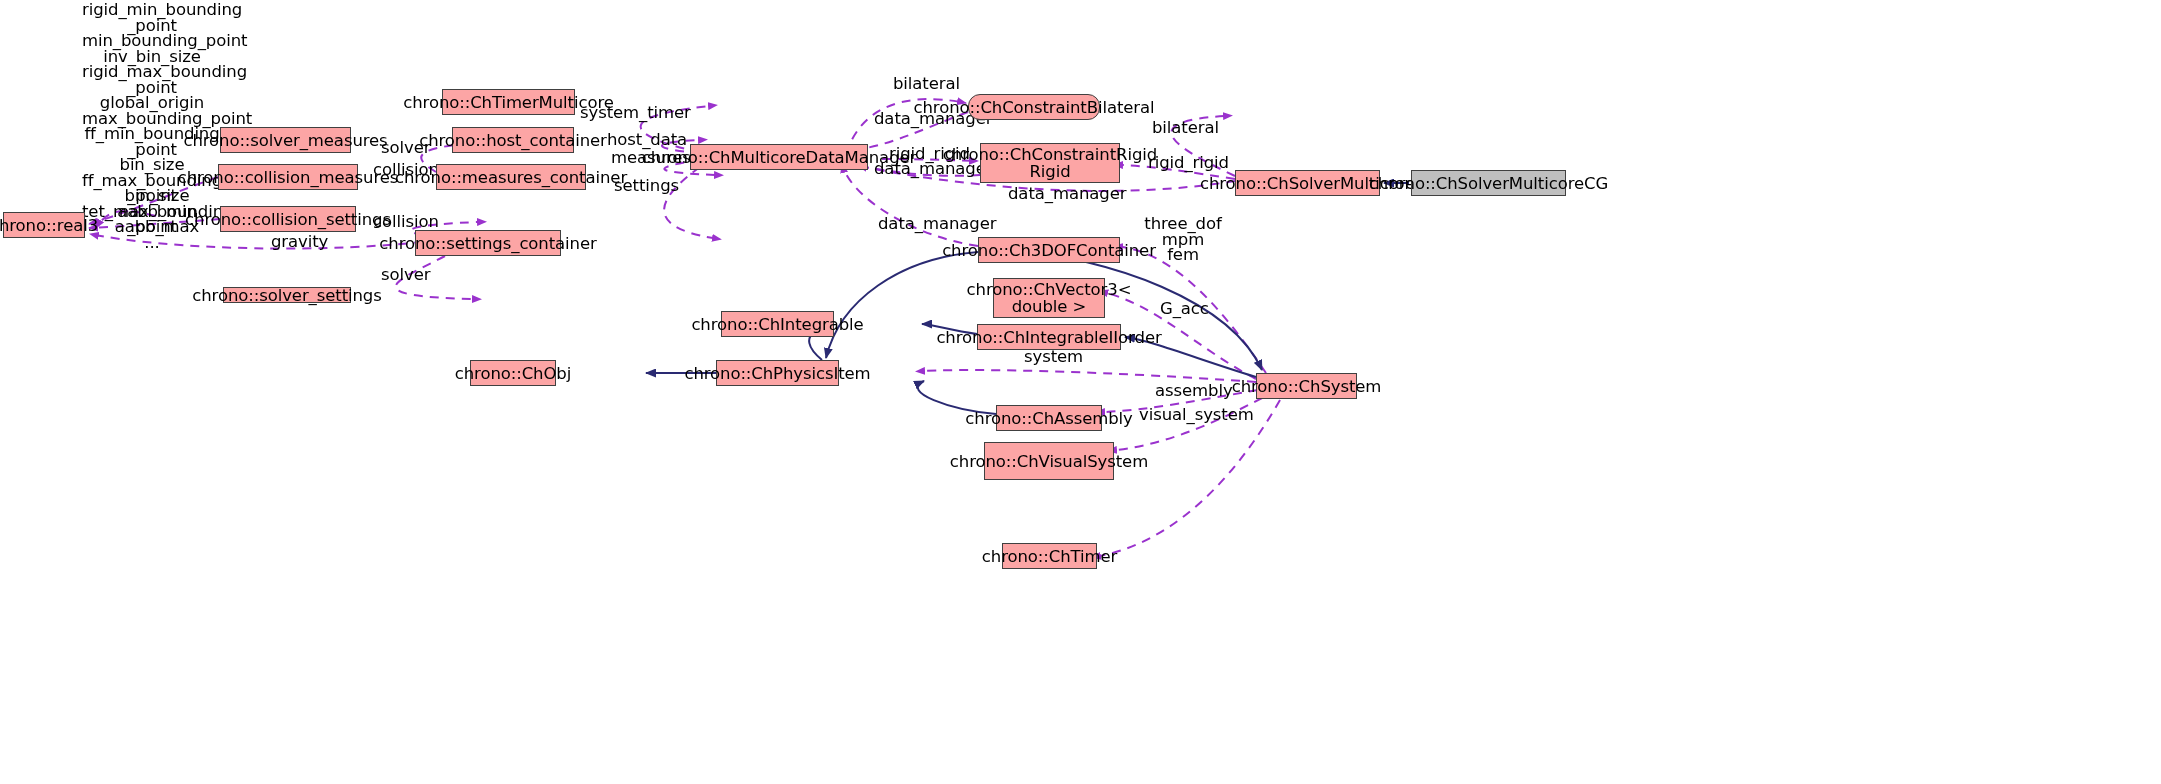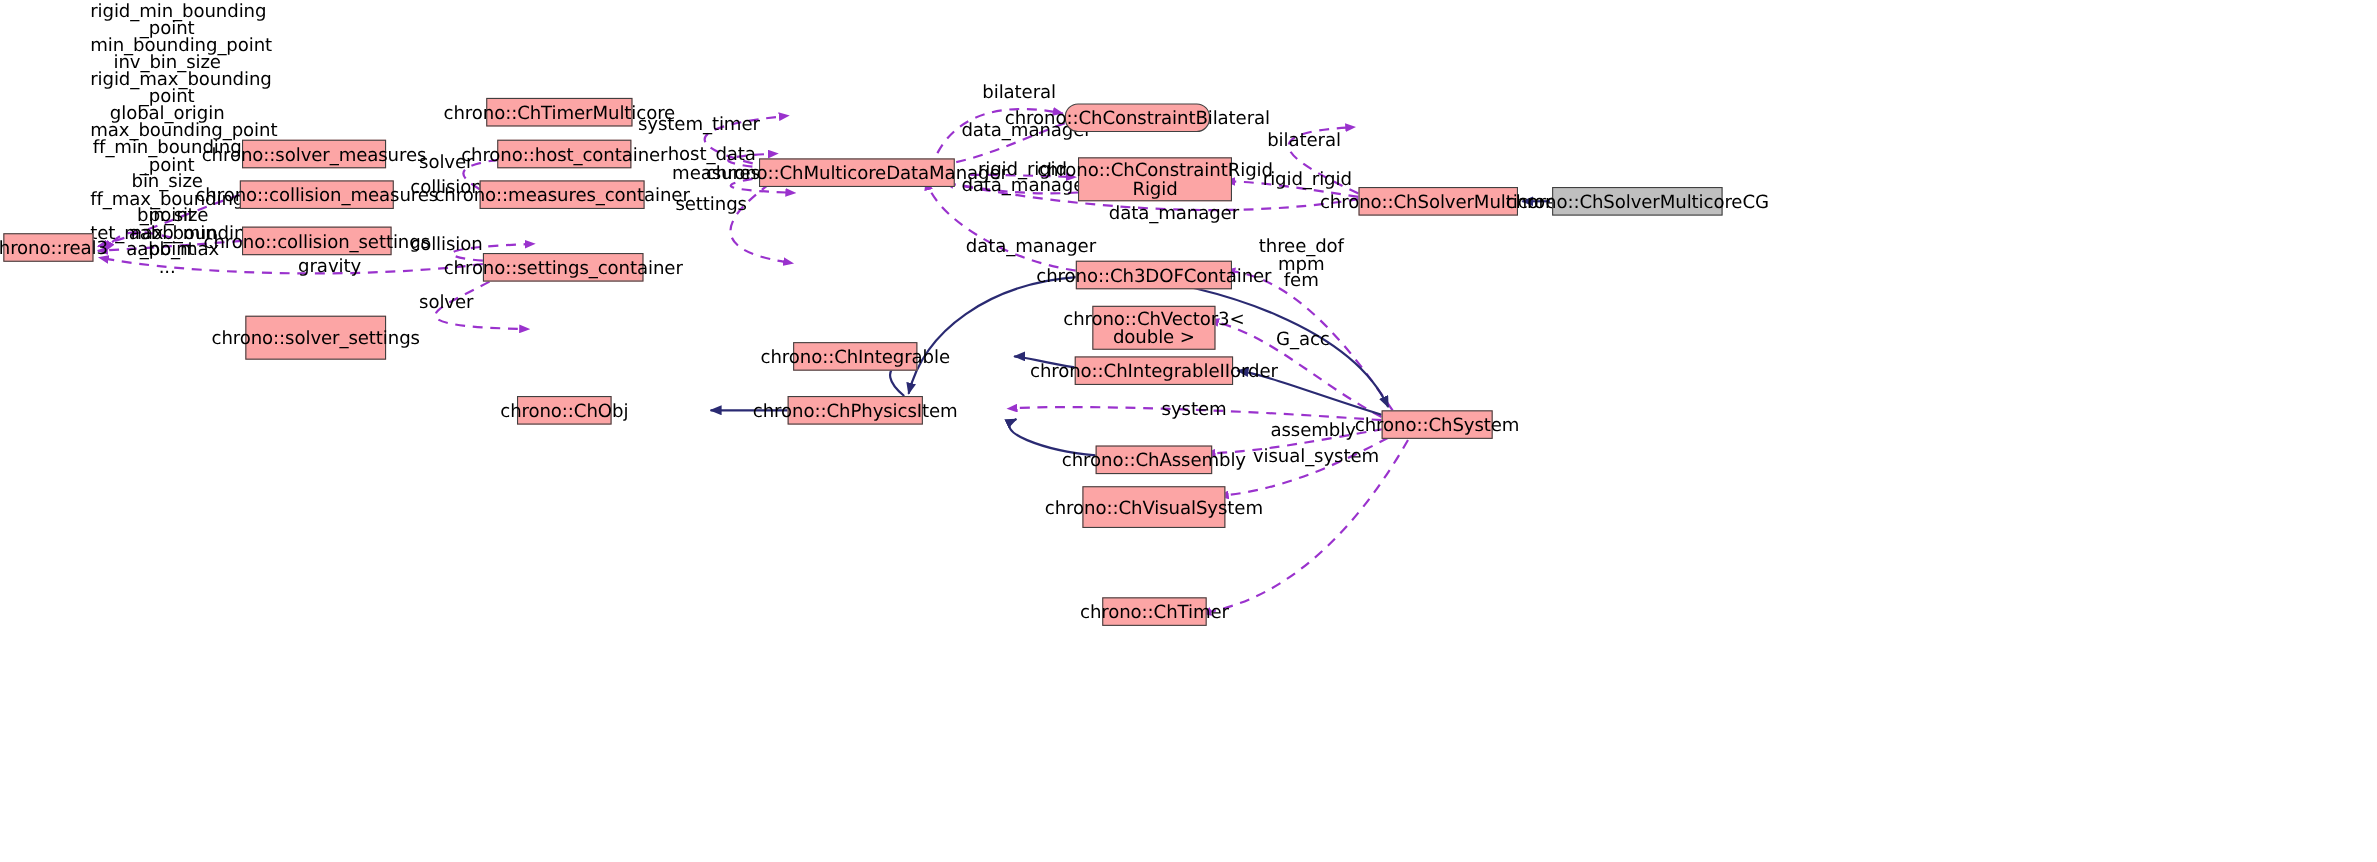--- a/index.html
+++ b/index.html
@@ -169,33 +169,33 @@
   <div class="edgelabel" style="left:614px;top:177px;">settings</div>
   <div class="edgelabel" style="left:893px;top:75px;">bilateral</div>
   <div class="edgelabel" style="left:874px;top:110px;">data_manager</div>
   <div class="edgelabel" style="left:889px;top:145px;">rigid_rigid</div>
   <div class="edgelabel" style="left:874px;top:160px;">data_manager</div>
   <div class="edgelabel" style="left:1008px;top:185px;">data_manager</div>
   <div class="edgelabel" style="left:878px;top:215px;">data_manager</div>
   <div class="edgelabel" style="left:1152px;top:119px;">bilateral</div>
   <div class="edgelabel" style="left:1148px;top:154px;">rigid_rigid</div>
   <div class="edgelabel" style="left:1160px;top:300px;">G_acc</div>
-  <div class="edgelabel" style="left:1024px;top:363px;margin-left:32px;">system</div>
+  <div class="edgelabel" style="left:1024px;top:348px;">system</div>
   <div class="edgelabel" style="left:1155px;top:382px;">assembly</div>
   <div class="edgelabel" style="left:1139px;top:406px;">visual_system</div>
 
   <div class="node" style="left:3px;top:212px;width:82px;height:26px;">chrono::real3</div>
   <div class="node" style="left:220px;top:127px;width:131px;height:26px;">chrono::solver_measures</div>
   <div class="node" style="left:218px;top:164px;width:140px;height:26px;">chrono::collision_measures</div>
   <div class="node" style="left:220px;top:206px;width:136px;height:26px;">chrono::collision_settings</div>
-  <div class="node" style="left:223px;top:287px;width:128px;height:40px;">chrono::solver_settings</div>
+  <div class="node" style="left:223px;top:287px;width:128px;height:16px;">chrono::solver_settings</div>
   <div class="node" style="left:442px;top:89px;width:133px;height:26px;">chrono::ChTimerMulticore</div>
   <div class="node" style="left:452px;top:127px;width:122px;height:26px;">chrono::host_container</div>
   <div class="node" style="left:436px;top:164px;width:150px;height:26px;">chrono::measures_container</div>
-  <div class="node" style="left:439px;top:230px;width:146px;height:26px;text-align:right;">chrono::settings_container</div>
+  <div class="node" style="left:415px;top:230px;width:146px;height:26px;text-align:right;">chrono::settings_container</div>
   <div class="node" style="left:470px;top:360px;width:86px;height:26px;">chrono::ChObj</div>
   <div class="node" style="left:721px;top:311px;width:113px;height:26px;">chrono::ChIntegrable</div>
   <div class="node" style="left:716px;top:360px;width:123px;height:26px;">chrono::ChPhysicsItem</div>
   <div class="node" style="left:690px;top:144px;width:178px;height:26px;">chrono::ChMulticoreDataManager</div>
   <div class="node" style="left:968px;top:94px;width:132px;height:26px;border-radius:12px;">chrono::ChConstraintBilateral</div>
   <div class="node" style="left:980px;top:143px;width:140px;height:40px;">chrono::ChConstraintRigid
 Rigid</div>
   <div class="node" style="left:978px;top:237px;width:142px;height:26px;">chrono::Ch3DOFContainer</div>
   <div class="node" style="left:993px;top:278px;width:112px;height:40px;">chrono::ChVector3&lt;
 double &gt;</div>

